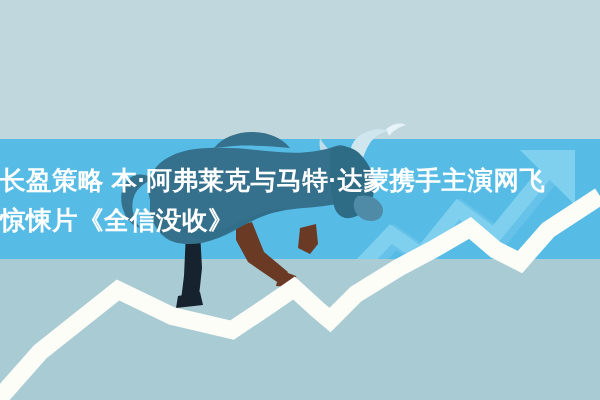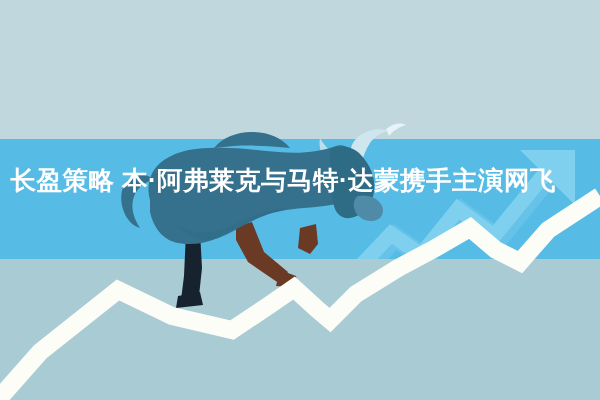--- a/index.html
+++ b/index.html
@@ -39,21 +39,21 @@
     height: 400px;
     pointer-events: none;
   }
 
   
   #headline {
     position: absolute;
     left: 0;
     top: 160px;
     width: 556px;
-    text-align: right;
+    text-align: left;
     color: #ffffff;
     font-weight: bold;
     font-size: 26px;
     line-height: 40px;
     letter-spacing: 0.5px;
     z-index: 10;
     text-rendering: optimizeLegibility;
   }
   #headline .line {
     display: block;
@@ -141,15 +141,16 @@
     <path d="M178 226 C196 236 216 234 236 224 C252 216 268 210 286 208
              C266 214 248 222 232 232 C212 244 192 242 178 226 Z" fill="#2e6b85" opacity="0.5"></path>
   </svg>
 
   <svg class="art" viewBox="0 0 600 400" preserveAspectRatio="none" aria-hidden="true">
     <polyline points="-20,420 40,352 118,290 172,316 232,330 268,306 294,288 318,310 330,320 356,294 398,268 432,250 470,228 496,250 520,262 548,230 600,196" fill="none" stroke="#fdfdf8" stroke-width="18" stroke-linejoin="miter" stroke-linecap="butt"></polyline>
   </svg>
 
   <div id="headline">
     <span class="line line-1">长盈策略 本·阿弗莱克与马特·达蒙携手主演网飞</span>
+    <span class="line line-2">惊悚片《全信没收》</span>
   </div>
 
 </div>
 
 </body></html>

